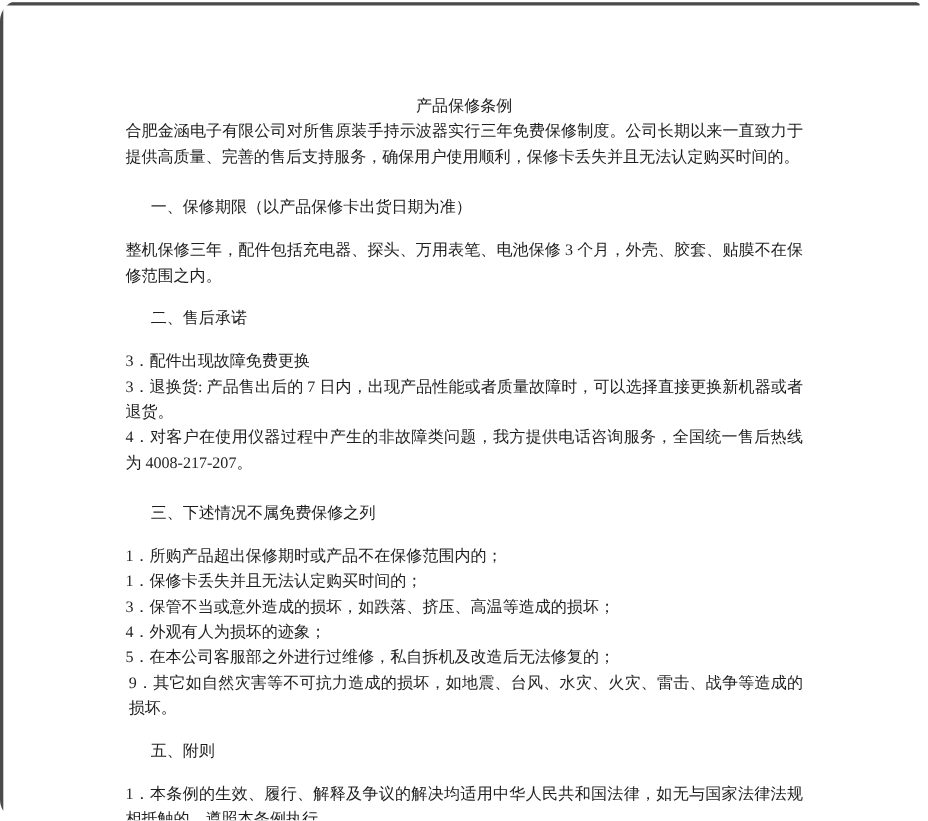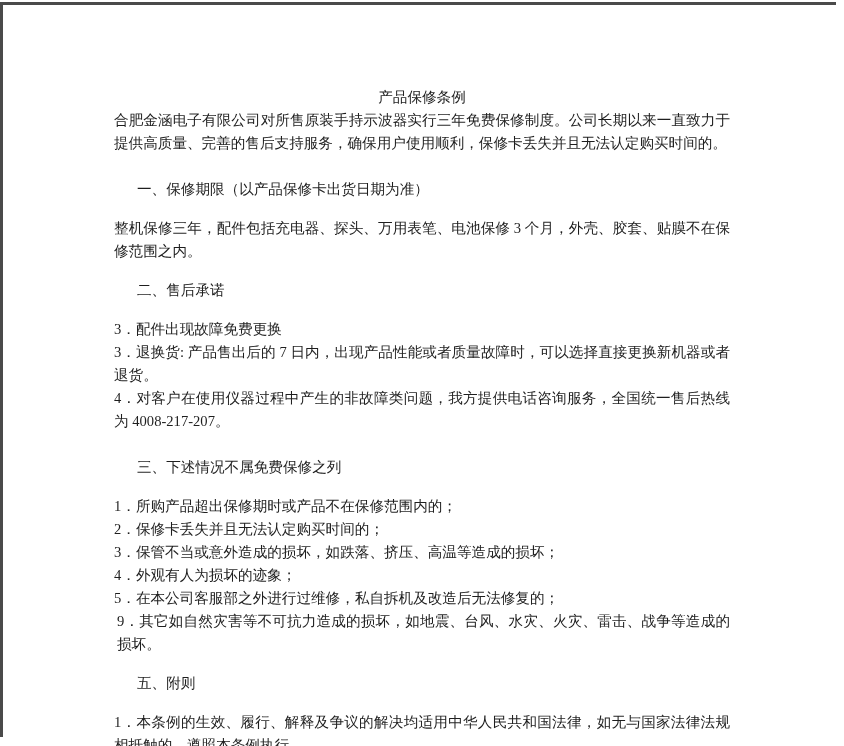--- a/index.html
+++ b/index.html
@@ -8,20 +8,21 @@
     background: #ffffff;
   }
   .screen {
     position: relative;
     width: 844px;
     height: 746px;
     background: #ffffff;
     overflow: hidden;
     font-family: "Liberation Serif", "DejaVu Serif", serif;
     color: #1e1e1e;
+    border-radius: 19px;
   }
   
   .edge-top {
     position: absolute;
     top: 2px;
     left: 0;
     width: 836px;
     height: 3px;
     background: #4a4a4a;
   }
@@ -82,21 +83,21 @@
     <h2 class="heading gap">一、保修期限（以产品保修卡出货日期为准）</h2>
     <p class="para">整机保修三年，配件包括充电器、探头、万用表笔、电池保修 3 个月，外壳、胶套、贴膜不在保修范围之内。</p>
 
     <h2 class="heading">二、售后承诺</h2>
     <p class="para">3．配件出现故障免费更换</p>
     <p class="para">3．退换货: 产品售出后的 7 日内，出现产品性能或者质量故障时，可以选择直接更换新机器或者退货。</p>
     <p class="para">4．对客户在使用仪器过程中产生的非故障类问题，我方提供电话咨询服务，全国统一售后热线为 4008-217-207。</p>
 
     <h2 class="heading gap">三、下述情况不属免费保修之列</h2>
     <p class="para">1．所购产品超出保修期时或产品不在保修范围内的；</p>
-    <p class="para">2．保修卡丢失并且无法认定购买时间的；</p>
+    <p class="para">1．保修卡丢失并且无法认定购买时间的；</p>
     <p class="para">3．保管不当或意外造成的损坏，如跌落、挤压、高温等造成的损坏；</p>
     <p class="para">4．外观有人为损坏的迹象；</p>
     <p class="para">5．在本公司客服部之外进行过维修，私自拆机及改造后无法修复的；</p>
     <p class="para indent-sm">9．其它如自然灾害等不可抗力造成的损坏，如地震、台风、水灾、火灾、雷击、战争等造成的损坏。</p>
 
     <h2 class="heading">五、附则</h2>
     <p class="para">1．本条例的生效、履行、解释及争议的解决均适用中华人民共和国法律，如无与国家法律法规相抵触的，遵照本条例执行。</p>
     <p class="para">2．本条例的修订权、解释权归本公司所有。</p>
   </div>
 </div>

